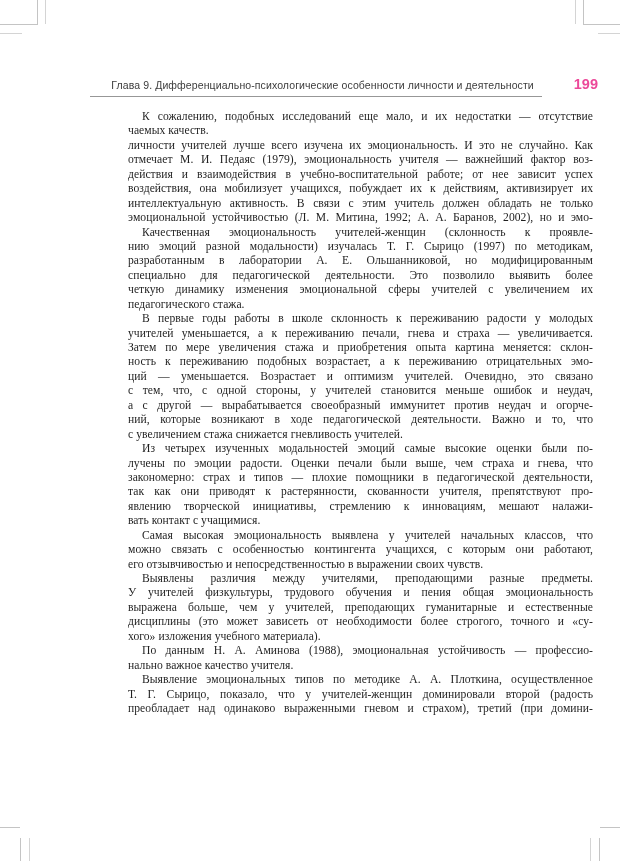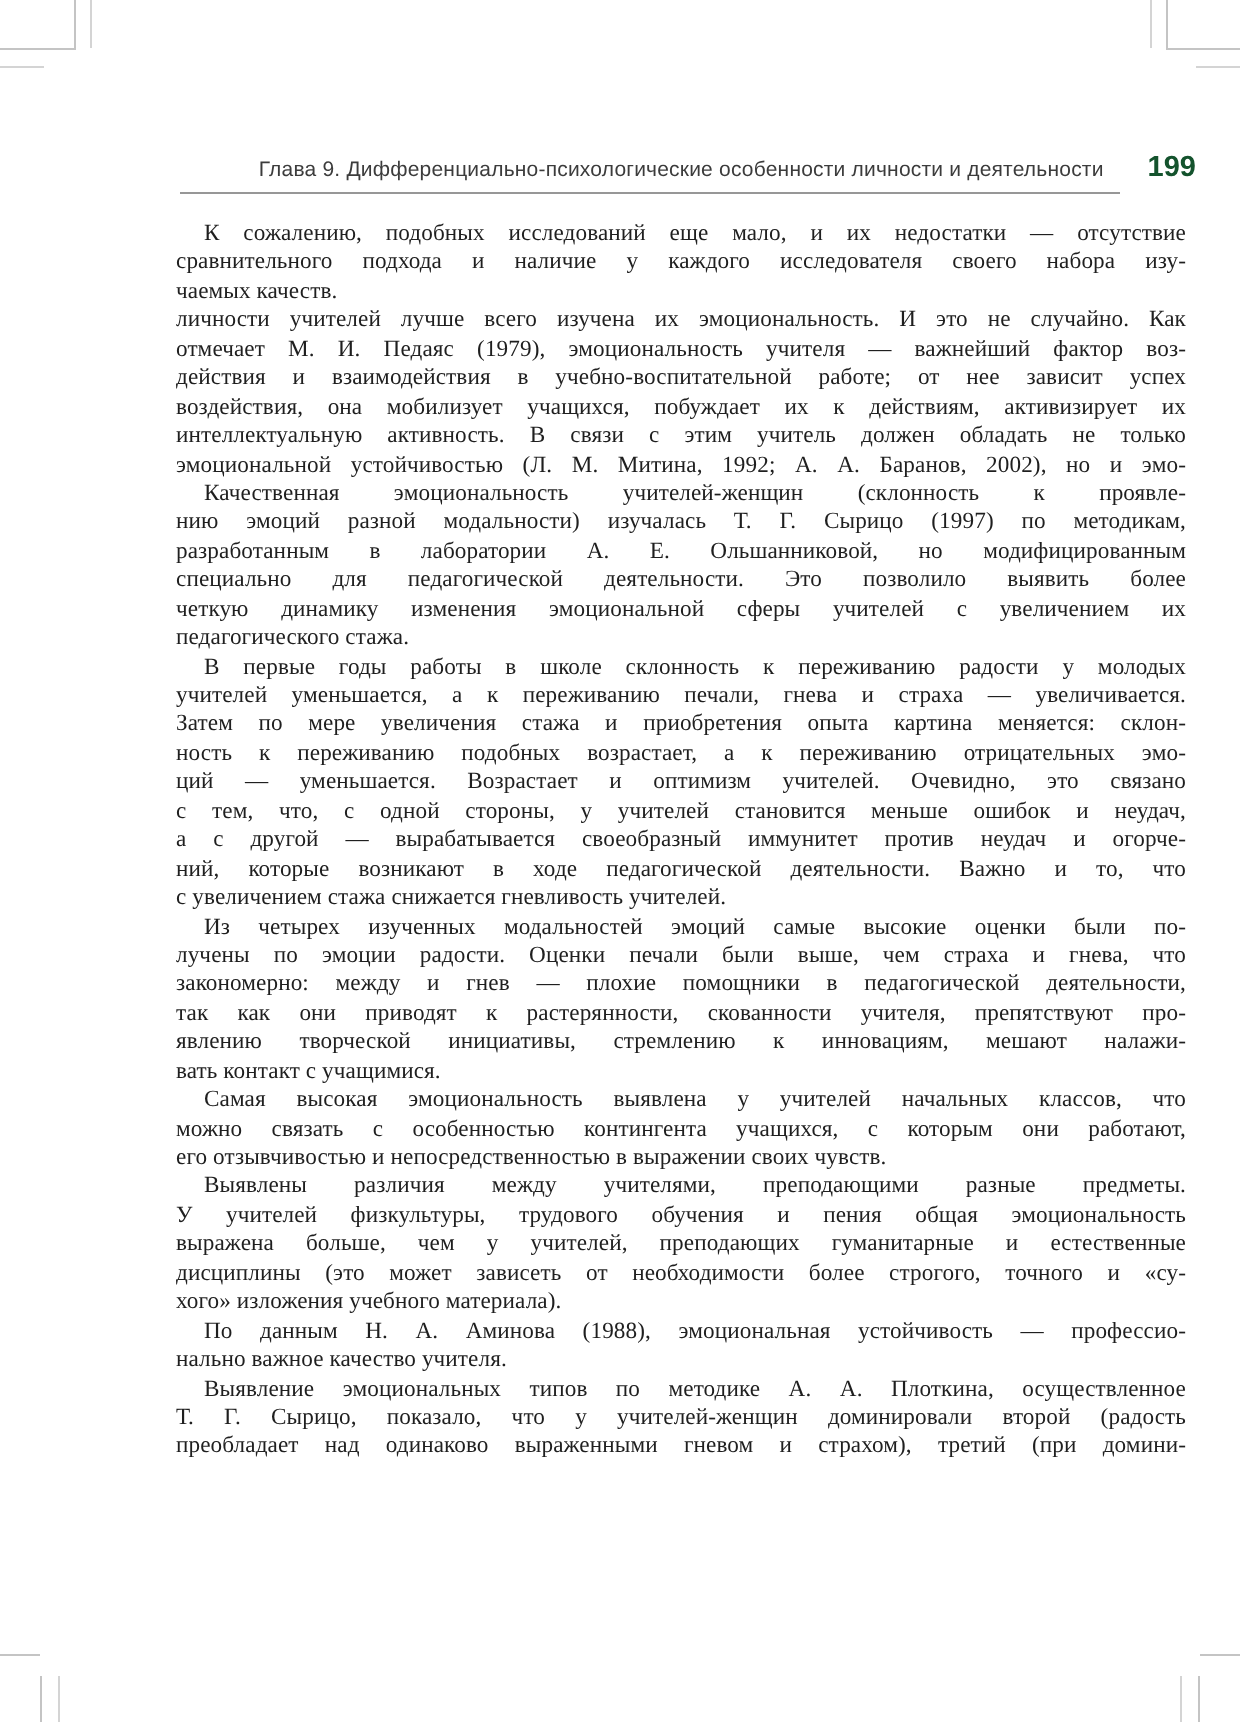--- a/index.html
+++ b/index.html
@@ -34,39 +34,40 @@
     text-align: right;
     letter-spacing: 0.1px;
     padding: 0 8px 4px 0;
     border-bottom: 1px solid #979797;
     white-space: nowrap;
   }
   .pagenum {
     font-family: "Liberation Sans", sans-serif;
     font-weight: bold;
     font-size: 14.5px;
-    color: #14532d;
-    margin-left: 14px;
+    color: #ec4899;
+    margin-left: 32px;
   }
   
   .bodytext {
     position: absolute;
     left: 88px;
     top: 110px;
     width: 505px;
     color: #1f1f1f;
   }
   .line {
     font-size: 11.6px;
     line-height: 14.45px;
     height: 14.45px;
     text-align: justify;
     text-align-last: justify;
     letter-spacing: 0.05px;
     overflow: hidden;
+    margin-left: 40px;
   }
   .line.first { text-indent: 14px; }
   .line.plast { text-align-last: left; }
   .line b { font-weight: bold; }
 </style>
 </head>
 <body>
 
 <div class="page">
 
@@ -88,21 +89,20 @@
   <div class="cm v" style="left:599px; top:838px; height:23px;"></div>
   <div class="cm v lite" style="left:590px; top:838px; height:23px;"></div>
 
   <div class="header">
     <div class="chapter">Глава 9. Дифференциально-психологические особенности личности и деятельности</div>
     <div class="pagenum">199</div>
   </div>
 
   <div class="bodytext">
       <div class="line first">К сожалению, подобных исследований еще мало, и их недостатки — отсутствие</div>
-      <div class="line">сравнительного подхода и наличие у каждого исследователя своего набора изу-</div>
       <div class="line plast">чаемых качеств.</div>
       <div class="line">личности учителей лучше всего изучена их эмоциональность. И это не случайно. Как</div>
       <div class="line">отмечает М. И. Педаяс (1979), эмоциональность учителя — важнейший фактор воз-</div>
       <div class="line">действия и взаимодействия в учебно-воспитательной работе; от нее зависит успех</div>
       <div class="line">воздействия, она мобилизует учащихся, побуждает их к действиям, активизирует их</div>
       <div class="line">интеллектуальную активность. В связи с этим учитель должен обладать не только</div>
       <div class="line">эмоциональной устойчивостью (Л. М. Митина, 1992; А. А. Баранов, 2002), но и эмо-</div>
       <div class="line first">Качественная эмоциональность учителей-женщин (склонность к проявле-</div>
       <div class="line">нию эмоций разной модальности) изучалась Т. Г. Сырицо (1997) по методикам,</div>
       <div class="line">разработанным в лаборатории А. Е. Ольшанниковой, но модифицированным</div>
@@ -113,21 +113,21 @@
       <div class="line">учителей уменьшается, а к переживанию печали, гнева и страха — увеличивается.</div>
       <div class="line">Затем по мере увеличения стажа и приобретения опыта картина меняется: склон-</div>
       <div class="line">ность к переживанию подобных возрастает, а к переживанию отрицательных эмо-</div>
       <div class="line">ций — уменьшается. Возрастает и оптимизм учителей. Очевидно, это связано</div>
       <div class="line">с тем, что, с одной стороны, у учителей становится меньше ошибок и неудач,</div>
       <div class="line">а с другой — вырабатывается своеобразный иммунитет против неудач и огорче-</div>
       <div class="line">ний, которые возникают в ходе педагогической деятельности. Важно и то, что</div>
       <div class="line plast">с увеличением стажа снижается гневливость учителей.</div>
       <div class="line first">Из четырех изученных модальностей эмоций самые высокие оценки были по-</div>
       <div class="line">лучены по эмоции радости. Оценки печали были выше, чем страха и гнева, что</div>
-      <div class="line">закономерно: между и гнев — плохие помощники в педагогической деятельности,</div>
+      <div class="line">закономерно: страх и типов — плохие помощники в педагогической деятельности,</div>
       <div class="line">так как они приводят к растерянности, скованности учителя, препятствуют про-</div>
       <div class="line">явлению творческой инициативы, стремлению к инновациям, мешают налажи-</div>
       <div class="line plast">вать контакт с учащимися.</div>
       <div class="line first">Самая высокая эмоциональность выявлена у учителей начальных классов, что</div>
       <div class="line">можно связать с особенностью контингента учащихся, с которым они работают,</div>
       <div class="line plast">его отзывчивостью и непосредственностью в выражении своих чувств.</div>
       <div class="line first">Выявлены различия между учителями, преподающими разные предметы.</div>
       <div class="line">У учителей физкультуры, трудового обучения и пения общая эмоциональность</div>
       <div class="line">выражена больше, чем у учителей, преподающих гуманитарные и естественные</div>
       <div class="line">дисциплины (это может зависеть от необходимости более строгого, точного и «су-</div>

